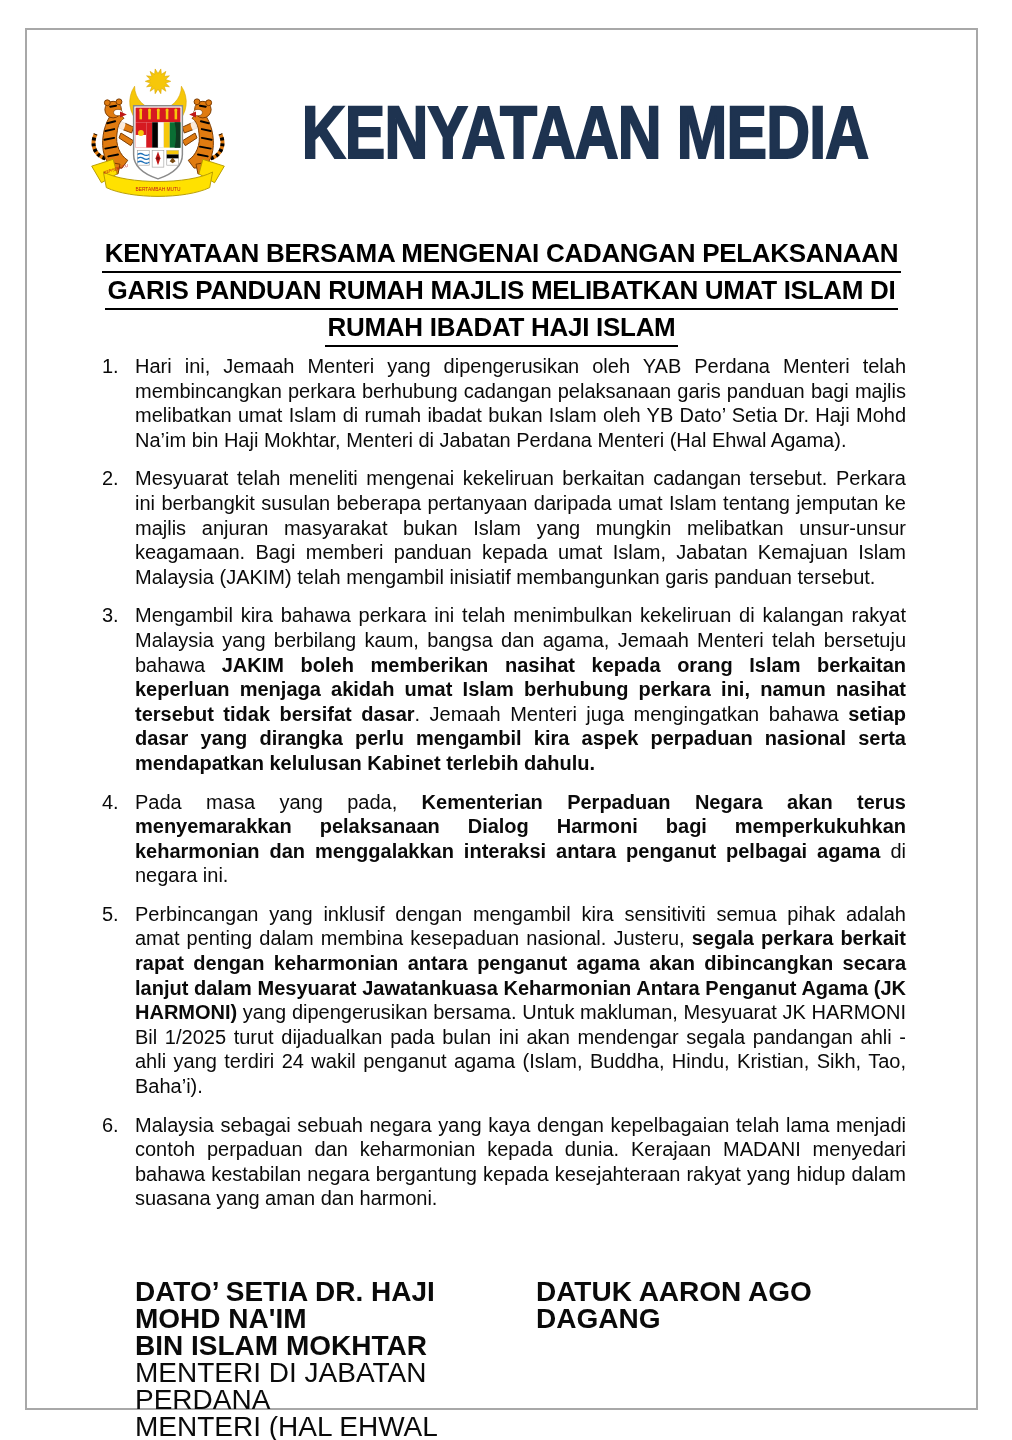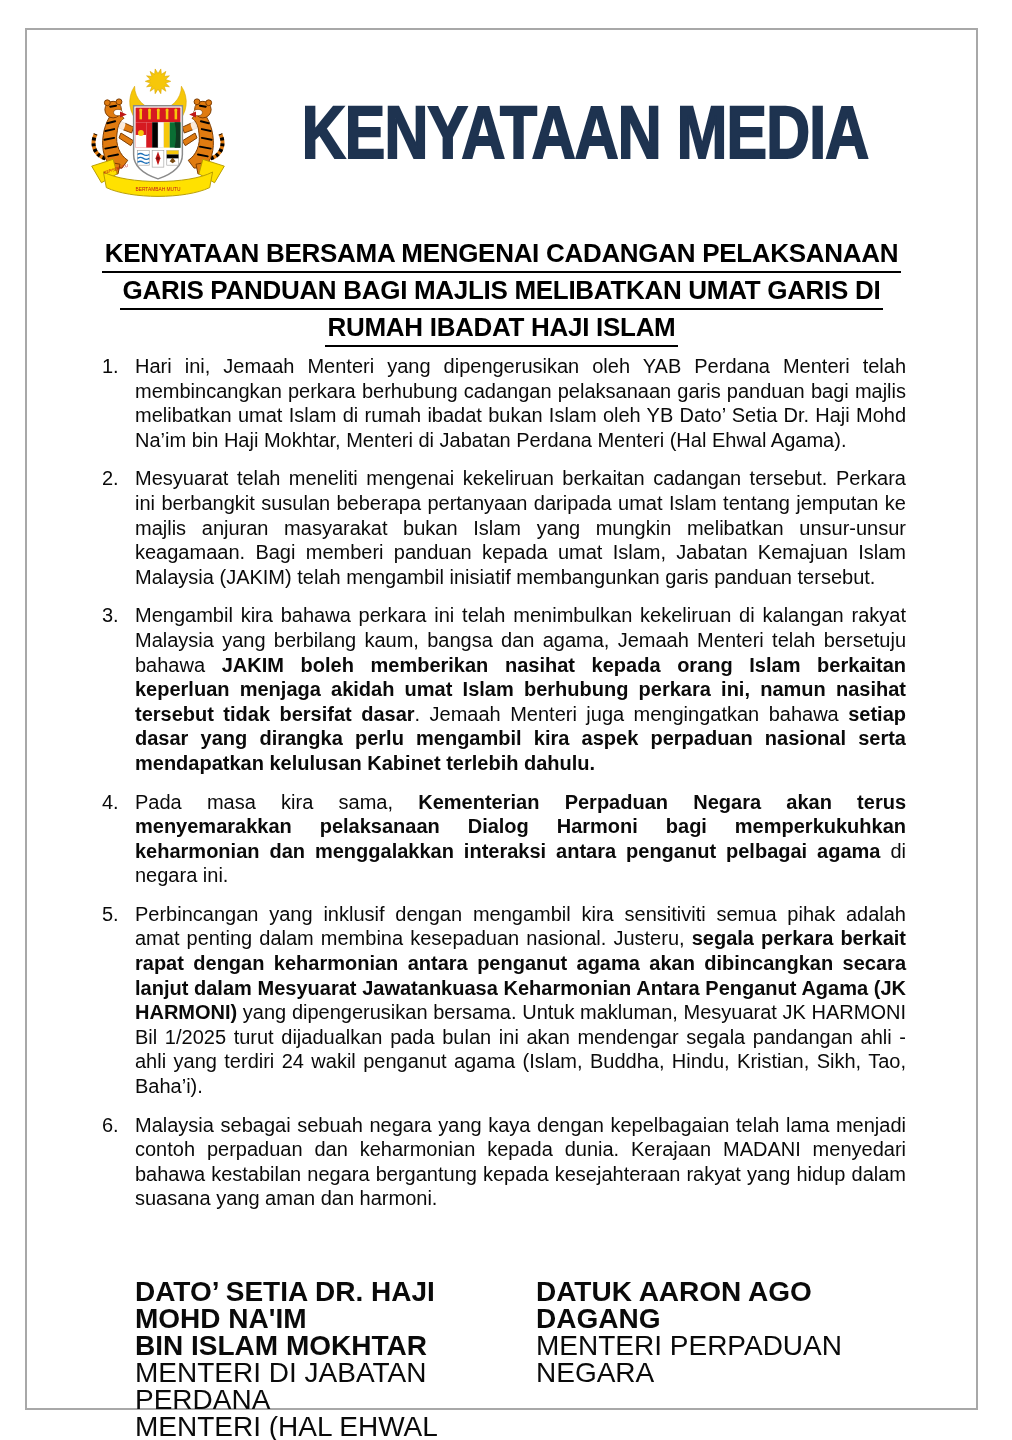--- a/index.html
+++ b/index.html
@@ -174,57 +174,56 @@
           <text x="25" y="112" font-size="4.2" fill="#c01818" transform="rotate(-17 25 112)" font-family="Liberation Sans, sans-serif">BERSEKUTU</text>
           <text x="80" y="129" font-size="5" fill="#c01818" text-anchor="middle" font-family="Liberation Sans, sans-serif">BERTAMBAH MUTU</text>
         </g>
       </svg>
     </div>
     <div class="brand">KENYATAAN MEDIA</div>
   </div>
 
   <div class="doc-title">
     <span class="line"><span>KENYATAAN BERSAMA MENGENAI CADANGAN PELAKSANAAN</span></span>
-    <span class="line"><span>GARIS PANDUAN BAGI MAJLIS MELIBATKAN UMAT GARIS DI</span></span>
+    <span class="line"><span>GARIS PANDUAN RUMAH MAJLIS MELIBATKAN UMAT ISLAM DI</span></span>
     <span class="line"><span>RUMAH IBADAT HAJI ISLAM</span></span>
   </div>
 
   <ol class="plist">
       <li>
         <span class="pnum">1.</span>
         <div class="pbody"><span>Hari ini, Jemaah Menteri yang dipengerusikan oleh YAB Perdana Menteri telah membincangkan perkara berhubung cadangan pelaksanaan garis panduan bagi majlis melibatkan umat Islam di rumah ibadat bukan Islam oleh YB Dato’ Setia Dr. Haji Mohd Na’im bin Haji Mokhtar, Menteri di Jabatan Perdana Menteri (Hal Ehwal Agama).</span></div>
       </li>
       <li>
         <span class="pnum">2.</span>
         <div class="pbody"><span>Mesyuarat telah meneliti mengenai kekeliruan berkaitan cadangan tersebut. Perkara ini berbangkit susulan beberapa pertanyaan daripada umat Islam tentang jemputan ke majlis anjuran masyarakat bukan Islam yang mungkin melibatkan unsur-unsur keagamaan. Bagi memberi panduan kepada umat Islam, Jabatan Kemajuan Islam Malaysia (JAKIM) telah mengambil inisiatif membangunkan garis panduan tersebut.</span></div>
       </li>
       <li>
         <span class="pnum">3.</span>
         <div class="pbody"><span>Mengambil kira bahawa perkara ini telah menimbulkan kekeliruan di kalangan rakyat Malaysia yang berbilang kaum, bangsa dan agama, Jemaah Menteri telah bersetuju bahawa </span><strong>JAKIM boleh memberikan nasihat kepada orang Islam berkaitan keperluan menjaga akidah umat Islam berhubung perkara ini, namun nasihat tersebut tidak bersifat dasar</strong><span>. Jemaah Menteri juga mengingatkan bahawa </span><strong>setiap dasar yang dirangka perlu mengambil kira aspek perpaduan nasional serta mendapatkan kelulusan Kabinet terlebih dahulu.</strong></div>
       </li>
       <li>
         <span class="pnum">4.</span>
-        <div class="pbody"><span>Pada masa kira sama, </span><strong>Kementerian Perpaduan Negara akan terus menyemarakkan pelaksanaan Dialog Harmoni bagi memperkukuhkan keharmonian dan menggalakkan interaksi antara penganut pelbagai agama</strong><span> di negara ini.</span></div>
+        <div class="pbody"><span>Pada masa yang pada, </span><strong>Kementerian Perpaduan Negara akan terus menyemarakkan pelaksanaan Dialog Harmoni bagi memperkukuhkan keharmonian dan menggalakkan interaksi antara penganut pelbagai agama</strong><span> di negara ini.</span></div>
       </li>
       <li>
         <span class="pnum">5.</span>
         <div class="pbody"><span>Perbincangan yang inklusif dengan mengambil kira sensitiviti semua pihak adalah amat penting dalam membina kesepaduan nasional. Justeru, </span><strong>segala perkara berkait rapat dengan keharmonian antara penganut agama akan dibincangkan secara lanjut dalam Mesyuarat Jawatankuasa Keharmonian Antara Penganut Agama (JK HARMONI)</strong><span> yang dipengerusikan bersama. Untuk makluman, Mesyuarat JK HARMONI Bil 1/2025 turut dijadualkan pada bulan ini akan mendengar segala pandangan ahli - ahli yang terdiri 24 wakil penganut agama (Islam, Buddha, Hindu, Kristian, Sikh, Tao, Baha’i).</span></div>
       </li>
       <li>
         <span class="pnum">6.</span>
         <div class="pbody"><span>Malaysia sebagai sebuah negara yang kaya dengan kepelbagaian telah lama menjadi contoh perpaduan dan keharmonian kepada dunia. Kerajaan MADANI menyedari bahawa kestabilan negara bergantung kepada kesejahteraan rakyat yang hidup dalam suasana yang aman dan harmoni.</span></div>
       </li>
     </ol>
 
   <div class="signatures">
     <div class="sig-col-left">
         <div class="sig-name">DATO’ SETIA DR. HAJI MOHD NA'IM</div>
         <div class="sig-name">BIN ISLAM MOKHTAR</div>
         <div class="sig-role">MENTERI DI JABATAN PERDANA</div>
         <div class="sig-role">MENTERI (HAL EHWAL AGAMA)</div>
       </div>
     <div class="sig-col-right">
         <div class="sig-name">DATUK AARON AGO DAGANG</div>
-        <div class="sig-role">MENTERI PERPADUAN NEGARA</div>
       </div>
   </div>
 
 </div>
 
 </body></html>

